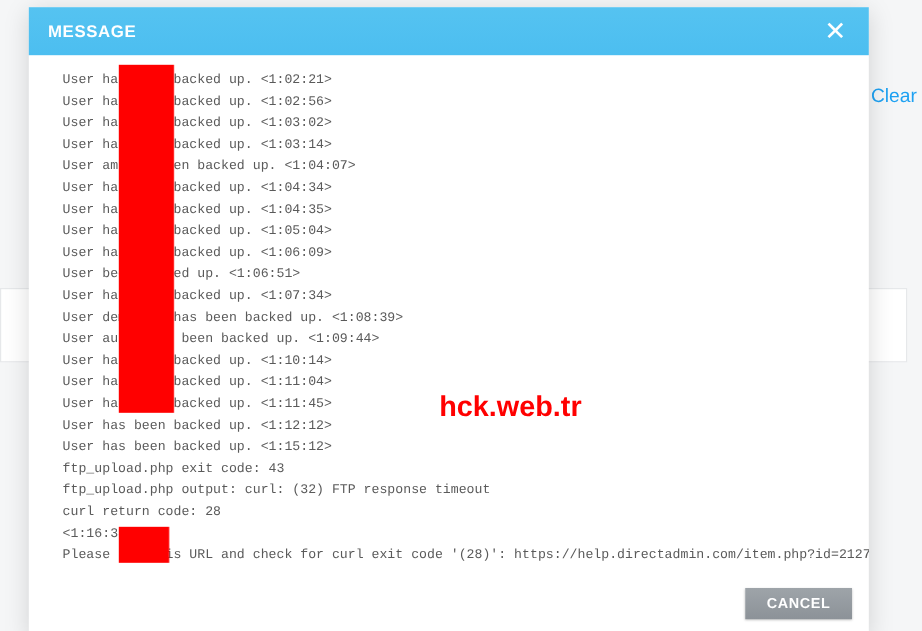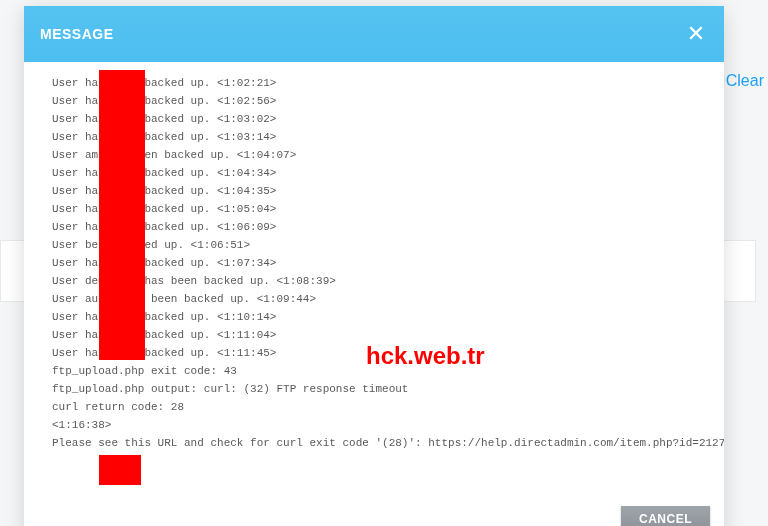--- a/index.html
+++ b/index.html
@@ -39,21 +39,21 @@
     top: 6px;
     width: 700px;
     background: #ffffff;
     box-shadow: 0 4px 20px rgba(0,0,0,0.15);
     display: flex;
     flex-direction: column;
   }
   .modal-header {
     background: #52c1f0;
     background: linear-gradient(#55c3f1,#4cbef0);
-    height: 56px;
+    height: 40px;
     display: flex;
     align-items: center;
     justify-content: space-between;
     padding: 0 16px;
   }
   .modal-title {
     color: #ffffff;
     font-weight: 700;
     font-size: 14px;
     letter-spacing: 0.5px;
@@ -157,20 +157,22 @@
         <p class="log-line">User           has been backed up. &lt;1:04:35&gt;</p>
         <p class="log-line">User           has been backed up. &lt;1:05:04&gt;</p>
         <p class="log-line">User           has been backed up. &lt;1:06:09&gt;</p>
         <p class="log-line">User           been backed up. &lt;1:06:51&gt;</p>
         <p class="log-line">User           has been backed up. &lt;1:07:34&gt;</p>
         <p class="log-line">User          demirhur has been backed up. &lt;1:08:39&gt;</p>
         <p class="log-line">User          aurda has been backed up. &lt;1:09:44&gt;</p>
         <p class="log-line">User           has been backed up. &lt;1:10:14&gt;</p>
         <p class="log-line">User           has been backed up. &lt;1:11:04&gt;</p>
         <p class="log-line">User           has been backed up. &lt;1:11:45&gt;</p>
+        <p class="log-line">User           has been backed up. &lt;1:12:12&gt;</p>
+        <p class="log-line">User           has been backed up. &lt;1:15:12&gt;</p>
         <p class="log-line">ftp_upload.php exit code: 43</p>
         <p class="log-line">ftp_upload.php output: curl: (32) FTP response timeout</p>
         <p class="log-line">curl return code: 28</p>
         <p class="log-line">&lt;1:16:38&gt;</p>
         <p class="log-line">Please see this URL and check for curl exit code '(28)': https://help.directadmin.com/item.php?id=2127</p>
       </div>
 
     <div class="redaction red-big"></div>
     <div class="redaction red-sm1"></div>
     <div class="watermark">hck.web.tr</div>

